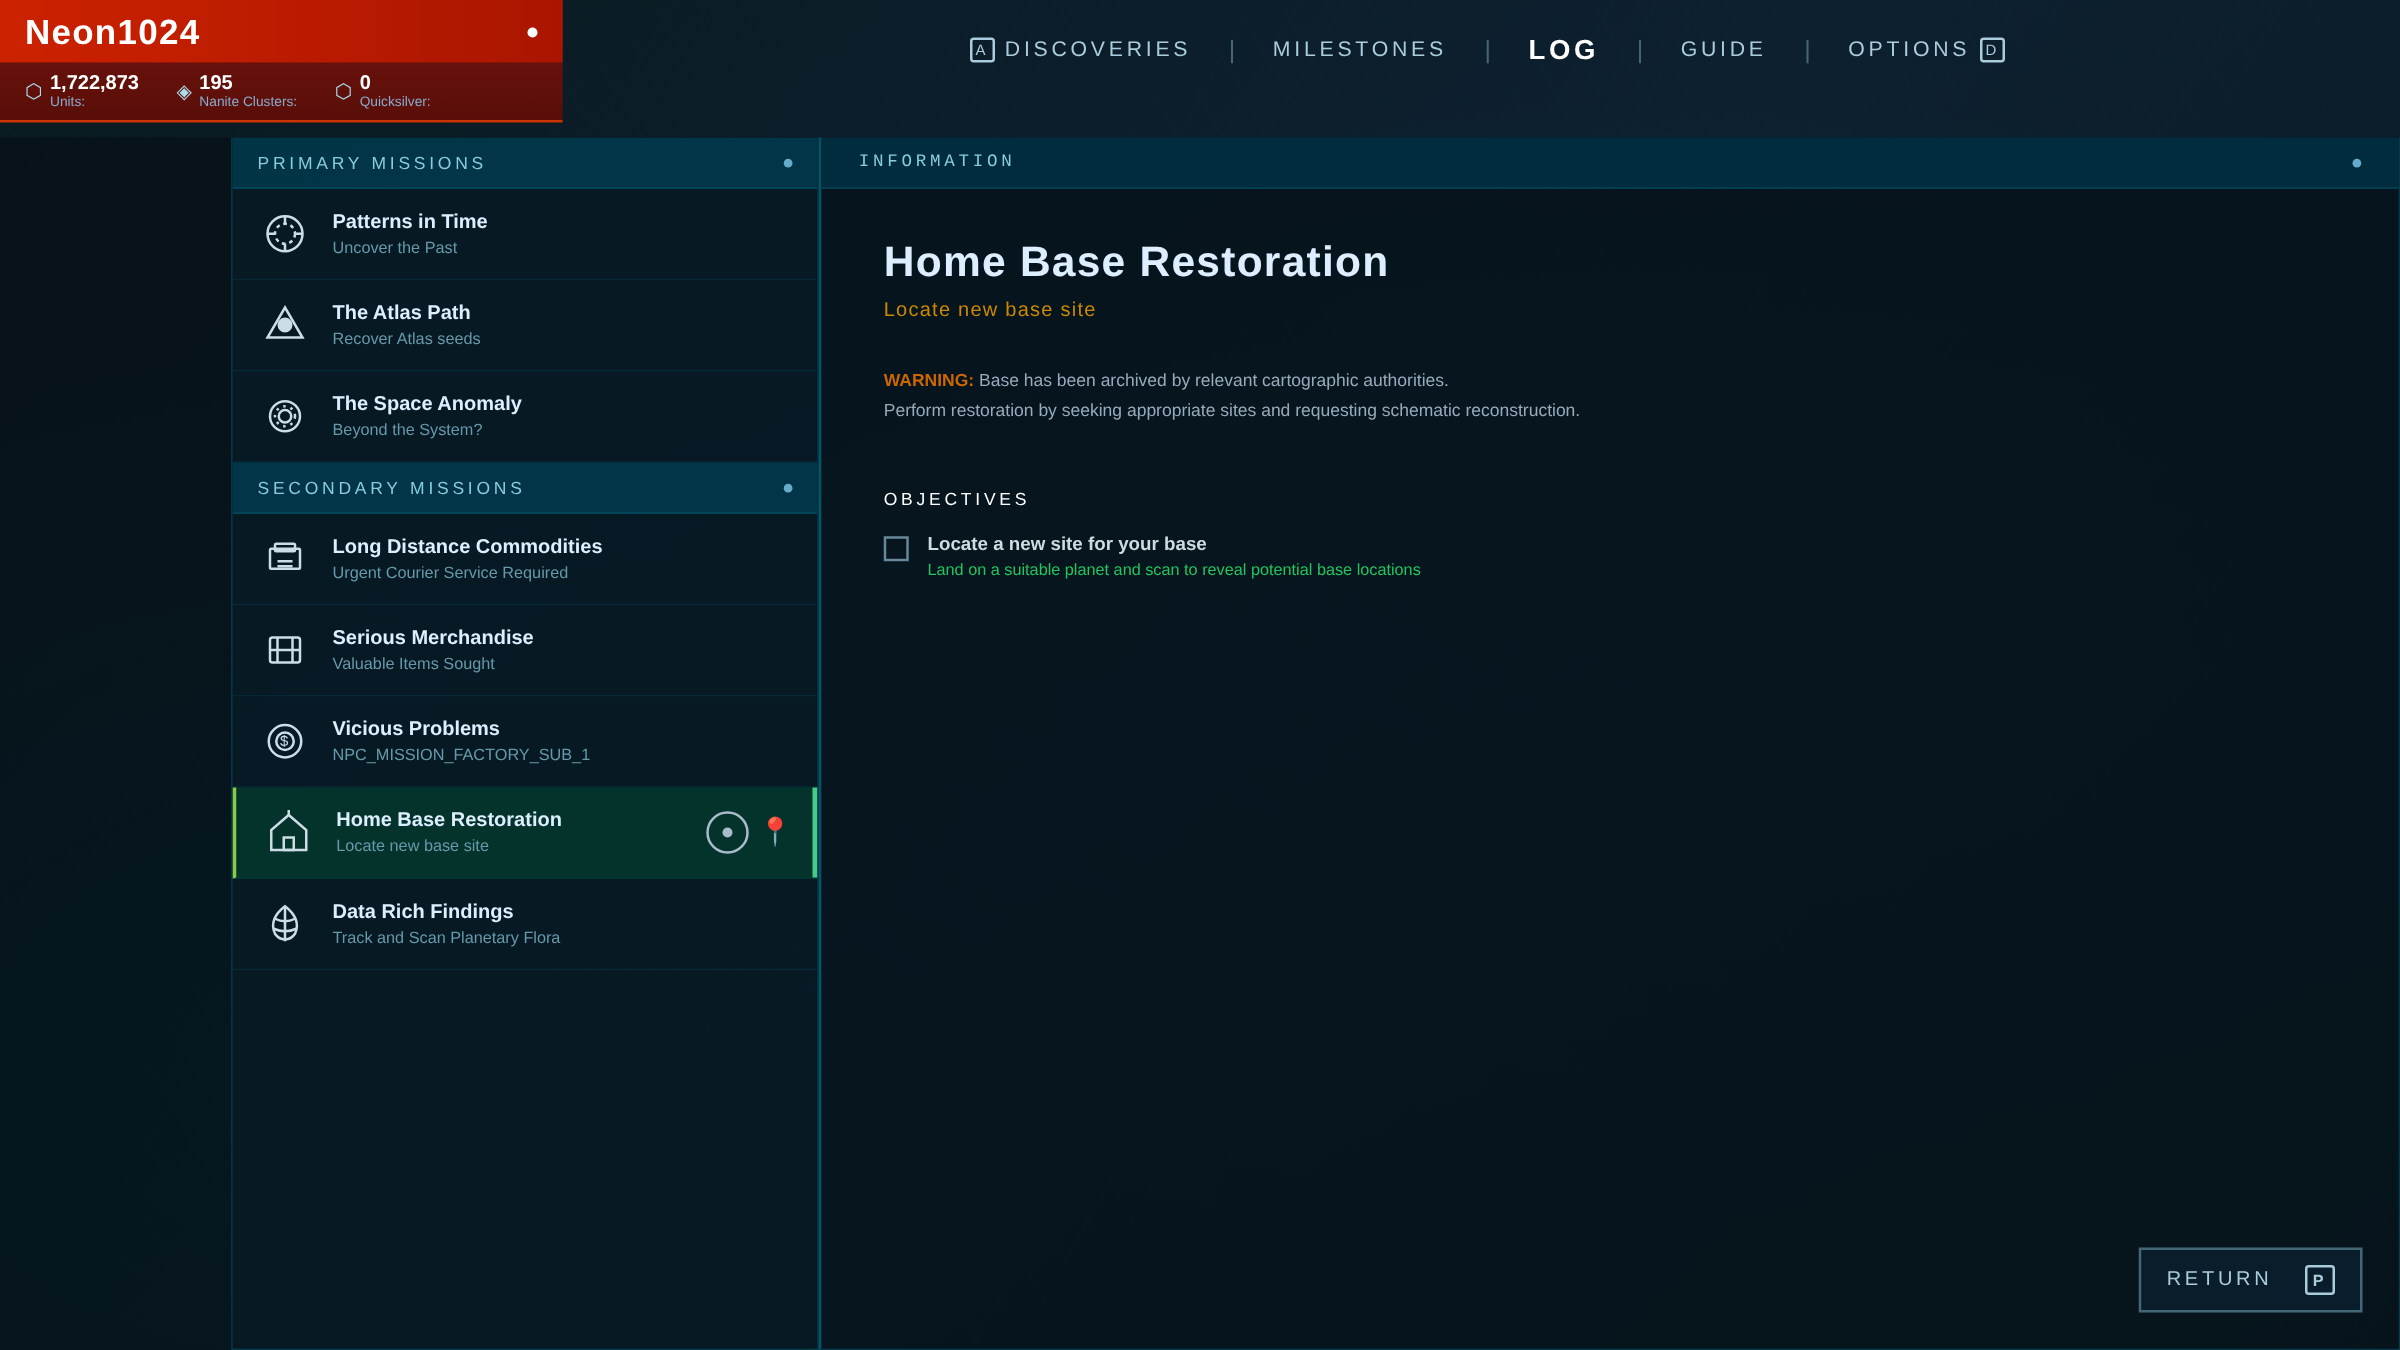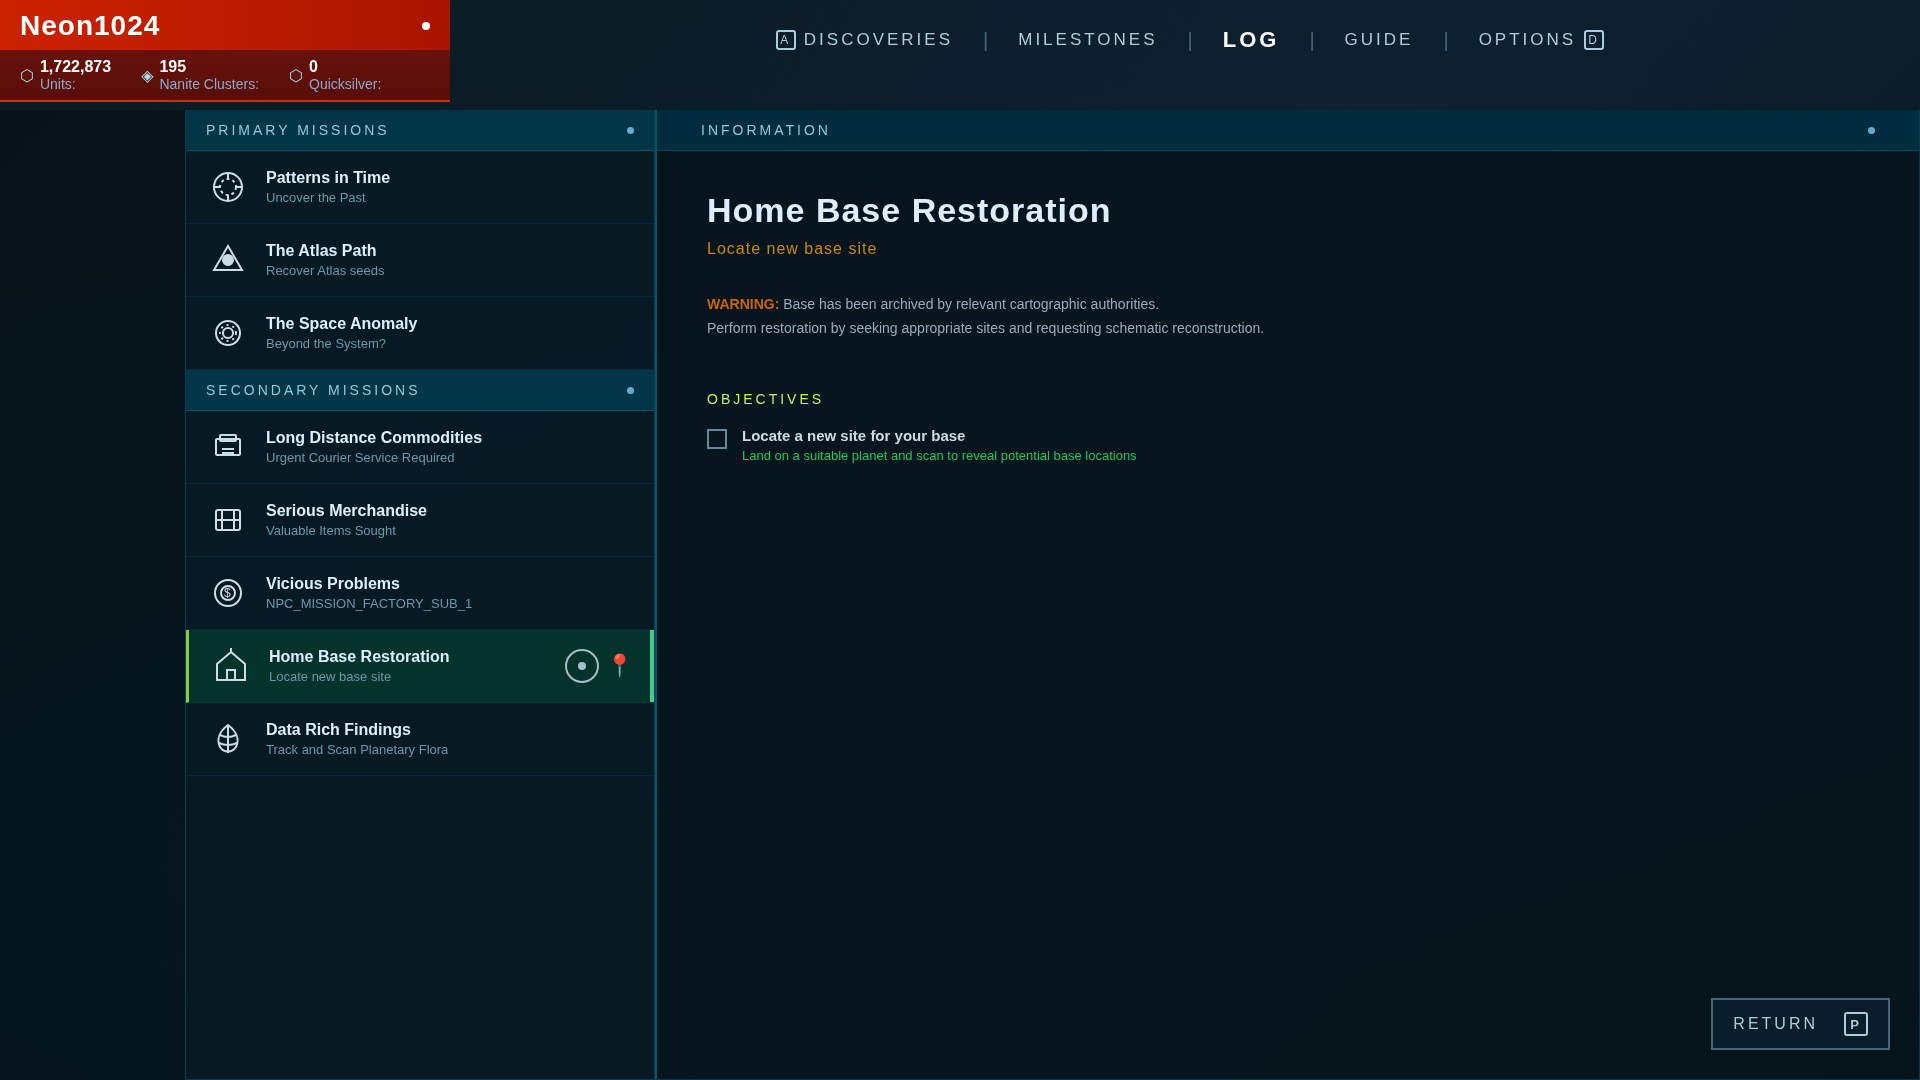--- a/index.html
+++ b/index.html
@@ -97,21 +97,21 @@
     }
 
     .stat-value {
       color: #ffffff;
       font-size: 16px;
       font-weight: bold;
     }
 
     .stat-label {
       color: #88aacc;
-      font-size: 14px;
+      font-size: 11px;
       display: block;
     }
 
     
     .nav-tabs {
       position: absolute;
       top: 0;
       left: 460px;
       right: 0;
       height: 80px;
@@ -295,25 +295,26 @@
       border: 1px solid rgba(0,150,180,0.3);
       border-left: 2px solid rgba(0,150,180,0.5);
       border-top: none;
       padding: 0;
       display: flex;
       flex-direction: column;
     }
 
     .info-header {
       background: rgba(0, 50, 70, 0.8);
-      padding: 12px 44px;
+      padding: 12px 30px;
       border-bottom: 1px solid rgba(0,150,180,0.3);
       display: flex;
       justify-content: space-between;
       align-items: center;
+      font-family: Liberation Mono, monospace;
     }
 
     .info-title-text {
       color: #88ccdd;
       font-size: 14px;
       letter-spacing: 3px;
       text-transform: uppercase;
     }
 
     .info-dot {
@@ -355,21 +356,21 @@
       font-size: 14px;
       line-height: 1.7;
       margin-bottom: 50px;
     }
 
     .objectives-section {
       margin-top: 20px;
     }
 
     .objectives-title {
-      color: #bef264;
+      color: #ffffff;
       font-size: 14px;
       letter-spacing: 3px;
       text-transform: uppercase;
       margin-bottom: 20px;
     }
 
     .objective-item {
       display: flex;
       align-items: flex-start;
       gap: 15px;

